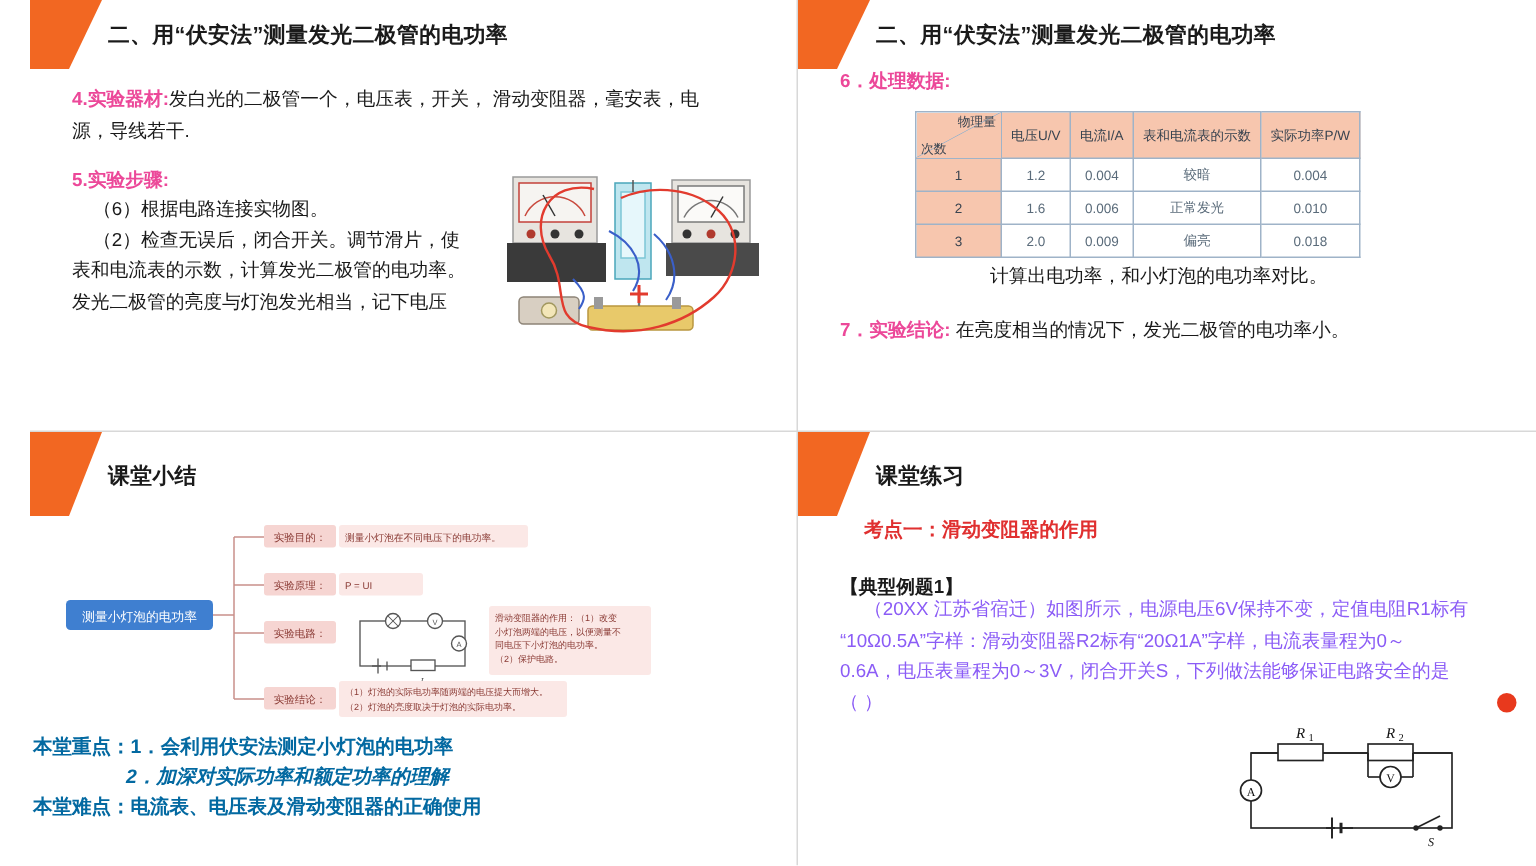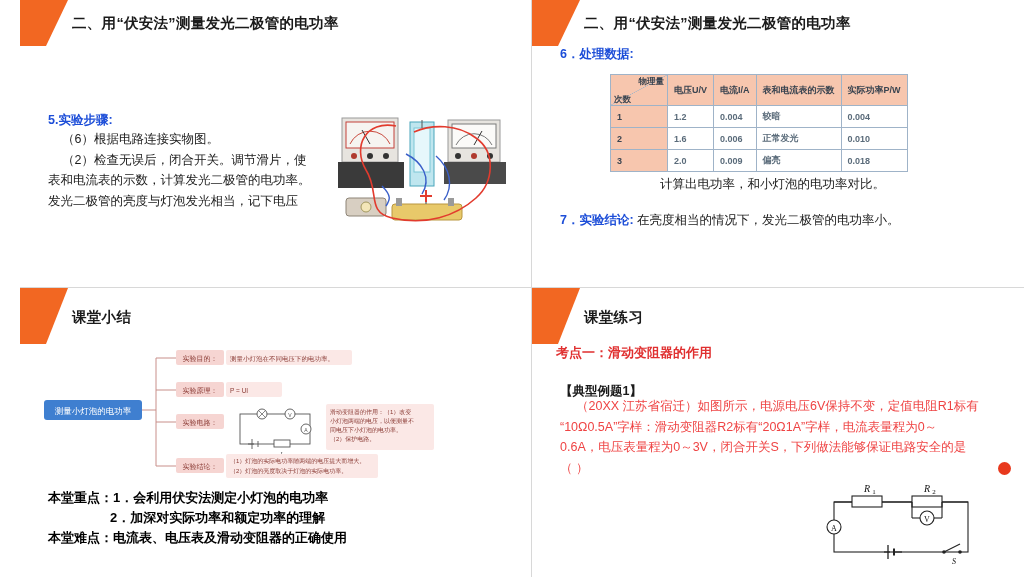--- a/index.html
+++ b/index.html
@@ -61,21 +61,21 @@
     left: 52px;
     top: 14px;
     font-size: 14.5px;
     color: #1a1a1a;
     font-weight: bold;
     letter-spacing: .3px;
     white-space: nowrap;
   }
 
   .heading-red {
-    color: #1d4ed8;
+    color: #ec4899;
     font-size: 12.5px;
     font-weight: bold;
   }
   .body-text {
     color: #1a1a1a;
     font-size: 12.5px;
     line-height: 1.65;
   }
 
   
@@ -113,22 +113,22 @@
     position: absolute;
     left: 78px;
     top: 74px;
     border-collapse: collapse;
     font-size: 9px;
     color: #5a6b7a;
   }
   #s2 table.data th, #s2 table.data td {
     border: 1px solid #9fb3c8;
     padding: 4px 6px;
-    text-align: left;
-    font-weight: bold;
+    text-align: center;
+    font-weight: normal;
     background: #ffffff;
   }
   #s2 table.data thead th {
     background: #f7c6ae;
     color: #3a4450;
     font-size: 9px;
     line-height: 1.2;
   }
   #s2 table.data tbody td.first {
     background: #f7c6ae;
@@ -179,55 +179,55 @@
   
   #s3 .mindmap {
     position: absolute;
     left: 18px;
     top: 56px;
     width: 476px;
     height: 140px;
   }
   #s3 .keypoints {
     position: absolute;
-    left: 28px;
+    left: 2px;
     top: 200px;
     width: 480px;
-    color: #000000;
+    color: #0369a1;
     font-size: 13px;
     font-weight: bold;
     line-height: 1.55;
   }
-  #s3 .keypoints .ind { padding-left: 62px; }
+  #s3 .keypoints .ind { padding-left: 62px; font-style: italic; }
 
   
   #s4 .kaodian {
     position: absolute;
-    left: 24px;
+    left: 44px;
     top: 56px;
     color: #e03030;
     font-size: 13px;
     font-weight: bold;
   }
   #s4 .dianxing {
     position: absolute;
     left: 28px;
     top: 95px;
     color: #1a1a1a;
     font-size: 12.5px;
     font-weight: bold;
   }
   #s4 .question {
     position: absolute;
     left: 28px;
     top: 108px;
     width: 462px;
     font-size: 12.5px;
     line-height: 1.65;
-    color: #ef4444;
+    color: #8b5cf6;
   }
   #s4 .question .ind { text-indent: 16px; }
   #s4 .circuit {
     position: absolute;
     left: 290px;
     top: 196px;
     width: 160px;
     height: 86px;
   }
   #s4 .cursor {
@@ -242,20 +242,26 @@
 </style>
 </head>
 <body>
 
 <div class="grid">
 
   <div class="slide" id="s1">
     <div class="flag"></div>
     <div class="slide-title">二、用“伏安法”测量发光二极管的电功率</div>
 
+    <div class="block-materials">
+      <div class="body-text line">
+        <span class="heading-red">4.实验器材:</span><span>发白光的二极管一个，电压表，开关，   滑动变阻器，毫安表，电</span>
+      </div>
+      <div class="body-text">源，导线若干.</div>
+    </div>
 
     <div class="block-steps">
       <div class="heading-red">5.实验步骤:</div>
       <div class="body-text indent1">（6）根据电路连接实物图。</div>
       <div class="body-text indent1">（2）检查无误后，闭合开关。调节滑片，使</div>
       <div class="body-text">表和电流表的示数，计算发光二极管的电功率。</div>
       <div class="body-text">发光二极管的亮度与灯泡发光相当，记下电压</div>
     </div>
 
     <div class="experiment-photo">

